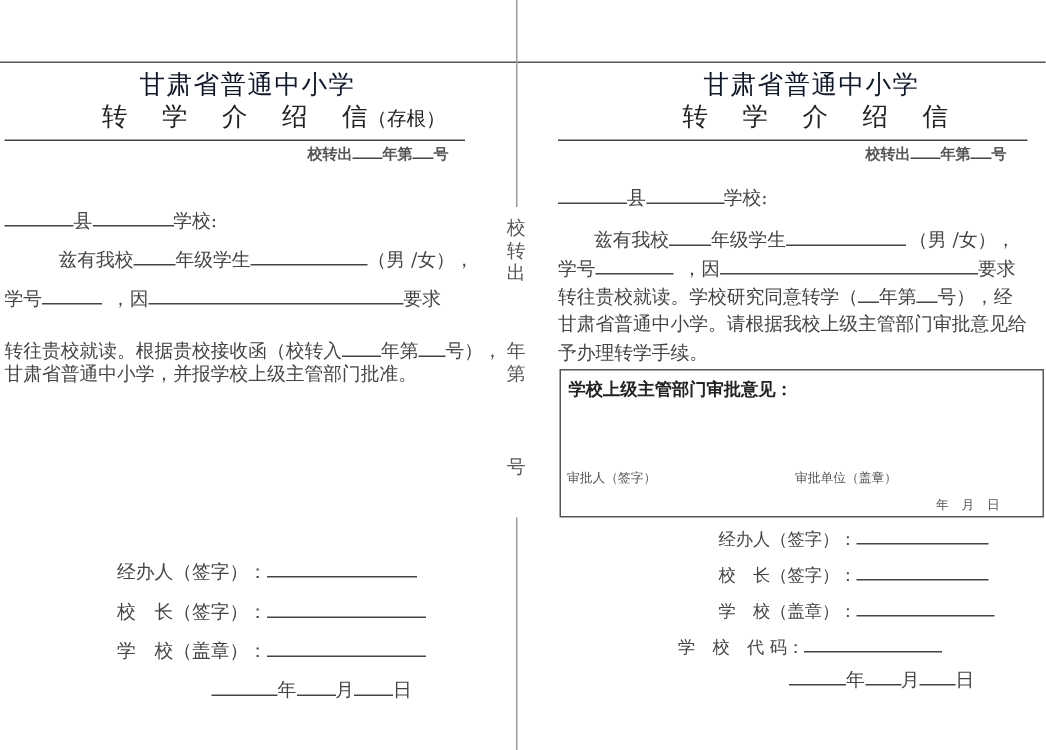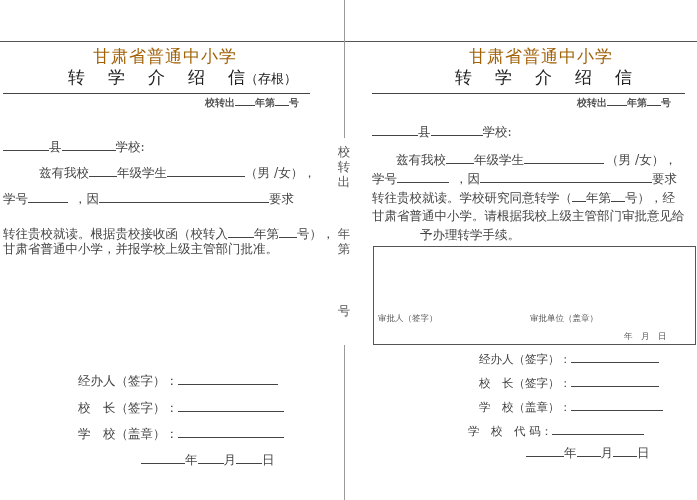--- a/index.html
+++ b/index.html
@@ -3,21 +3,21 @@
 <meta charset="utf-8">
 <style>
   html, body { margin:0; padding:0; }
   body {
     width:697px; height:500px; background:#ffffff; position:relative; overflow:hidden;
     font-family: "DejaVu Serif", "Liberation Serif", serif; color:#333;
   }
   .abs { position:absolute; }
   .hline { position:absolute; height:1px; background:#555; }
   .vline { position:absolute; width:1px; background:#9a9a9a; }
-  .title1 { font-family:"DejaVu Sans","Liberation Sans",sans-serif; font-size:17px; color:#a16207; letter-spacing:1px; white-space:nowrap; }
+  .title1 { font-family:"DejaVu Sans","Liberation Sans",sans-serif; font-size:17px; color:#0f172a; letter-spacing:1px; white-space:nowrap; }
   .title2 { font-family:"DejaVu Sans","Liberation Sans",sans-serif; font-size:17px; color:#222; white-space:nowrap; }
   .title2 .ch { display:inline-block; width:40px; text-align:left; }
   .stub { font-size:13px; font-family:"DejaVu Sans","Liberation Sans",sans-serif; }
   .small { font-size:10px; color:#555; white-space:nowrap;font-weight:bold; }
   .body { font-size:12.5px; color:#444; white-space:nowrap; }
   .blank { display:inline-block; border-bottom:1px solid #444; height:12px; vertical-align:baseline; }
   .vtext { font-size:12.5px; color:#555; width:14px; line-height:15px; text-align:center; }
   .box { border:1px solid #555; }
   .boxtitle { font-family:"DejaVu Sans","Liberation Sans",sans-serif; font-size:11.5px; color:#222; font-weight:bold; white-space:nowrap; }
   .tiny { font-size:8.5px; color:#555; white-space:nowrap; }
@@ -98,36 +98,37 @@
   <div class="abs body" style="left:396px;top:151px;">
     <span>兹有我校</span><span class="blank" style="width:28px;"></span><span>年级学生</span><span class="blank" style="width:80px;"></span><span style="padding-left:2px;">（男 /女），</span>
   </div>
   <div class="abs body" style="left:372px;top:170px;">
     <span>学号</span><span class="blank" style="width:52px;"></span><span style="padding-left:6px;">，因</span><span class="blank" style="width:172px;"></span><span>要求</span>
   </div>
   <div class="abs body" style="left:372px;top:189px;">
     <span>转往贵校就读。学校研究同意转学（</span><span class="blank" style="width:14px;"></span><span>年第</span><span class="blank" style="width:14px;"></span><span>号），经</span>
   </div>
   <div class="abs body" style="left:372px;top:208px;">甘肃省普通中小学。请根据我校上级主管部门审批意见给</div>
-  <div class="abs body" style="left:372px;top:227px;margin-left:48px;">予办理转学手续。</div>
+  <div class="abs body" style="left:372px;top:227px;">予办理转学手续。</div>
 
   <div class="abs box" style="left:373px;top:246px;width:321px;height:97px;">
+    <div class="abs boxtitle" style="left:5px;top:5px;">学校上级主管部门审批意见：</div>
     <div class="abs tiny" style="left:4px;top:66px;">审批人（签字）</div>
     <div class="abs tiny" style="left:156px;top:66px;">审批单位（盖章）</div>
     <div class="abs tiny" style="left:250px;top:84px;">年　月　日</div>
   </div>
 
   <div class="abs body" style="left:479px;top:350px;font-size:11.5px;">
     <span>经办人（签字）：</span><span class="blank" style="width:88px;"></span>
   </div>
   <div class="abs body" style="left:479px;top:374px;font-size:11.5px;">
     <span>校　长（签字）：</span><span class="blank" style="width:88px;"></span>
   </div>
   <div class="abs body" style="left:479px;top:398px;font-size:11.5px;">
     <span>学　校（盖章）：</span><span class="blank" style="width:92px;"></span>
   </div>
-  <div class="abs body" style="left:468px;top:422px;font-size:11.5px;">
+  <div class="abs body" style="left:452px;top:422px;font-size:11.5px;">
     <span>学　校　代 码：</span><span class="blank" style="width:92px;"></span>
   </div>
   <div class="abs body" style="left:526px;top:444px;">
     <span class="blank" style="width:38px;"></span><span>年</span><span class="blank" style="width:24px;"></span><span>月</span><span class="blank" style="width:24px;"></span><span>日</span>
   </div>
 </div>
 
 </body></html>

